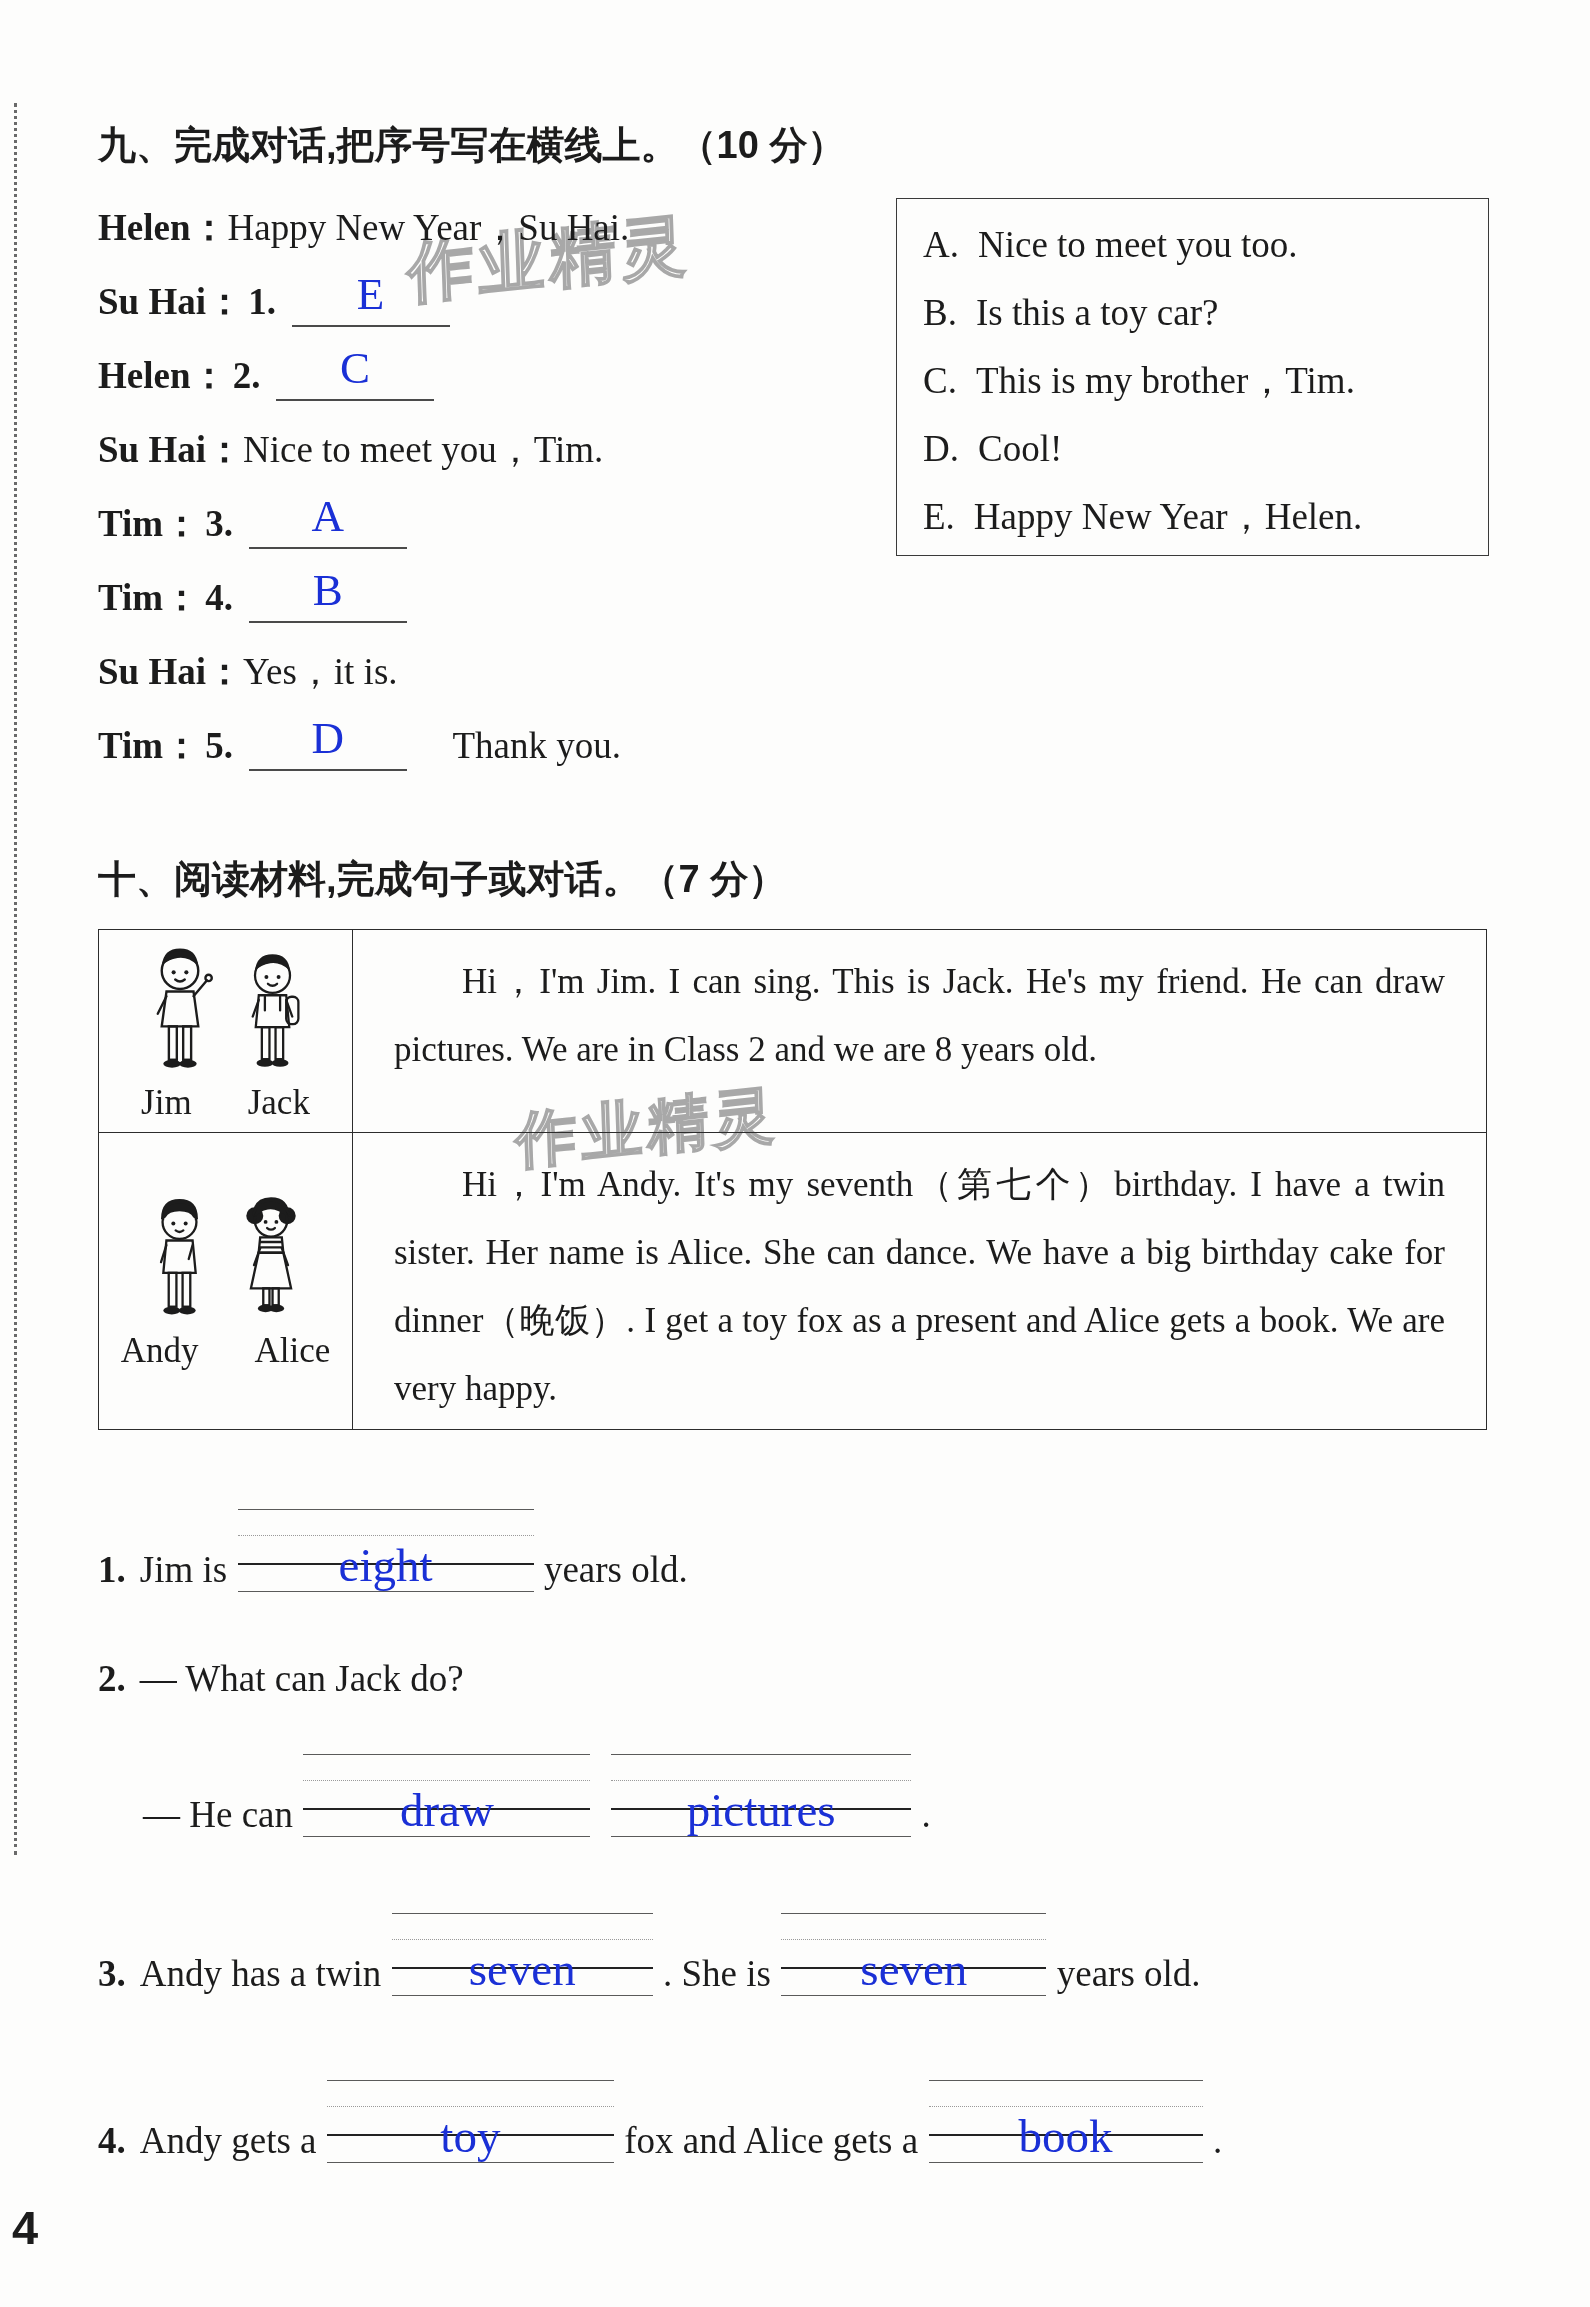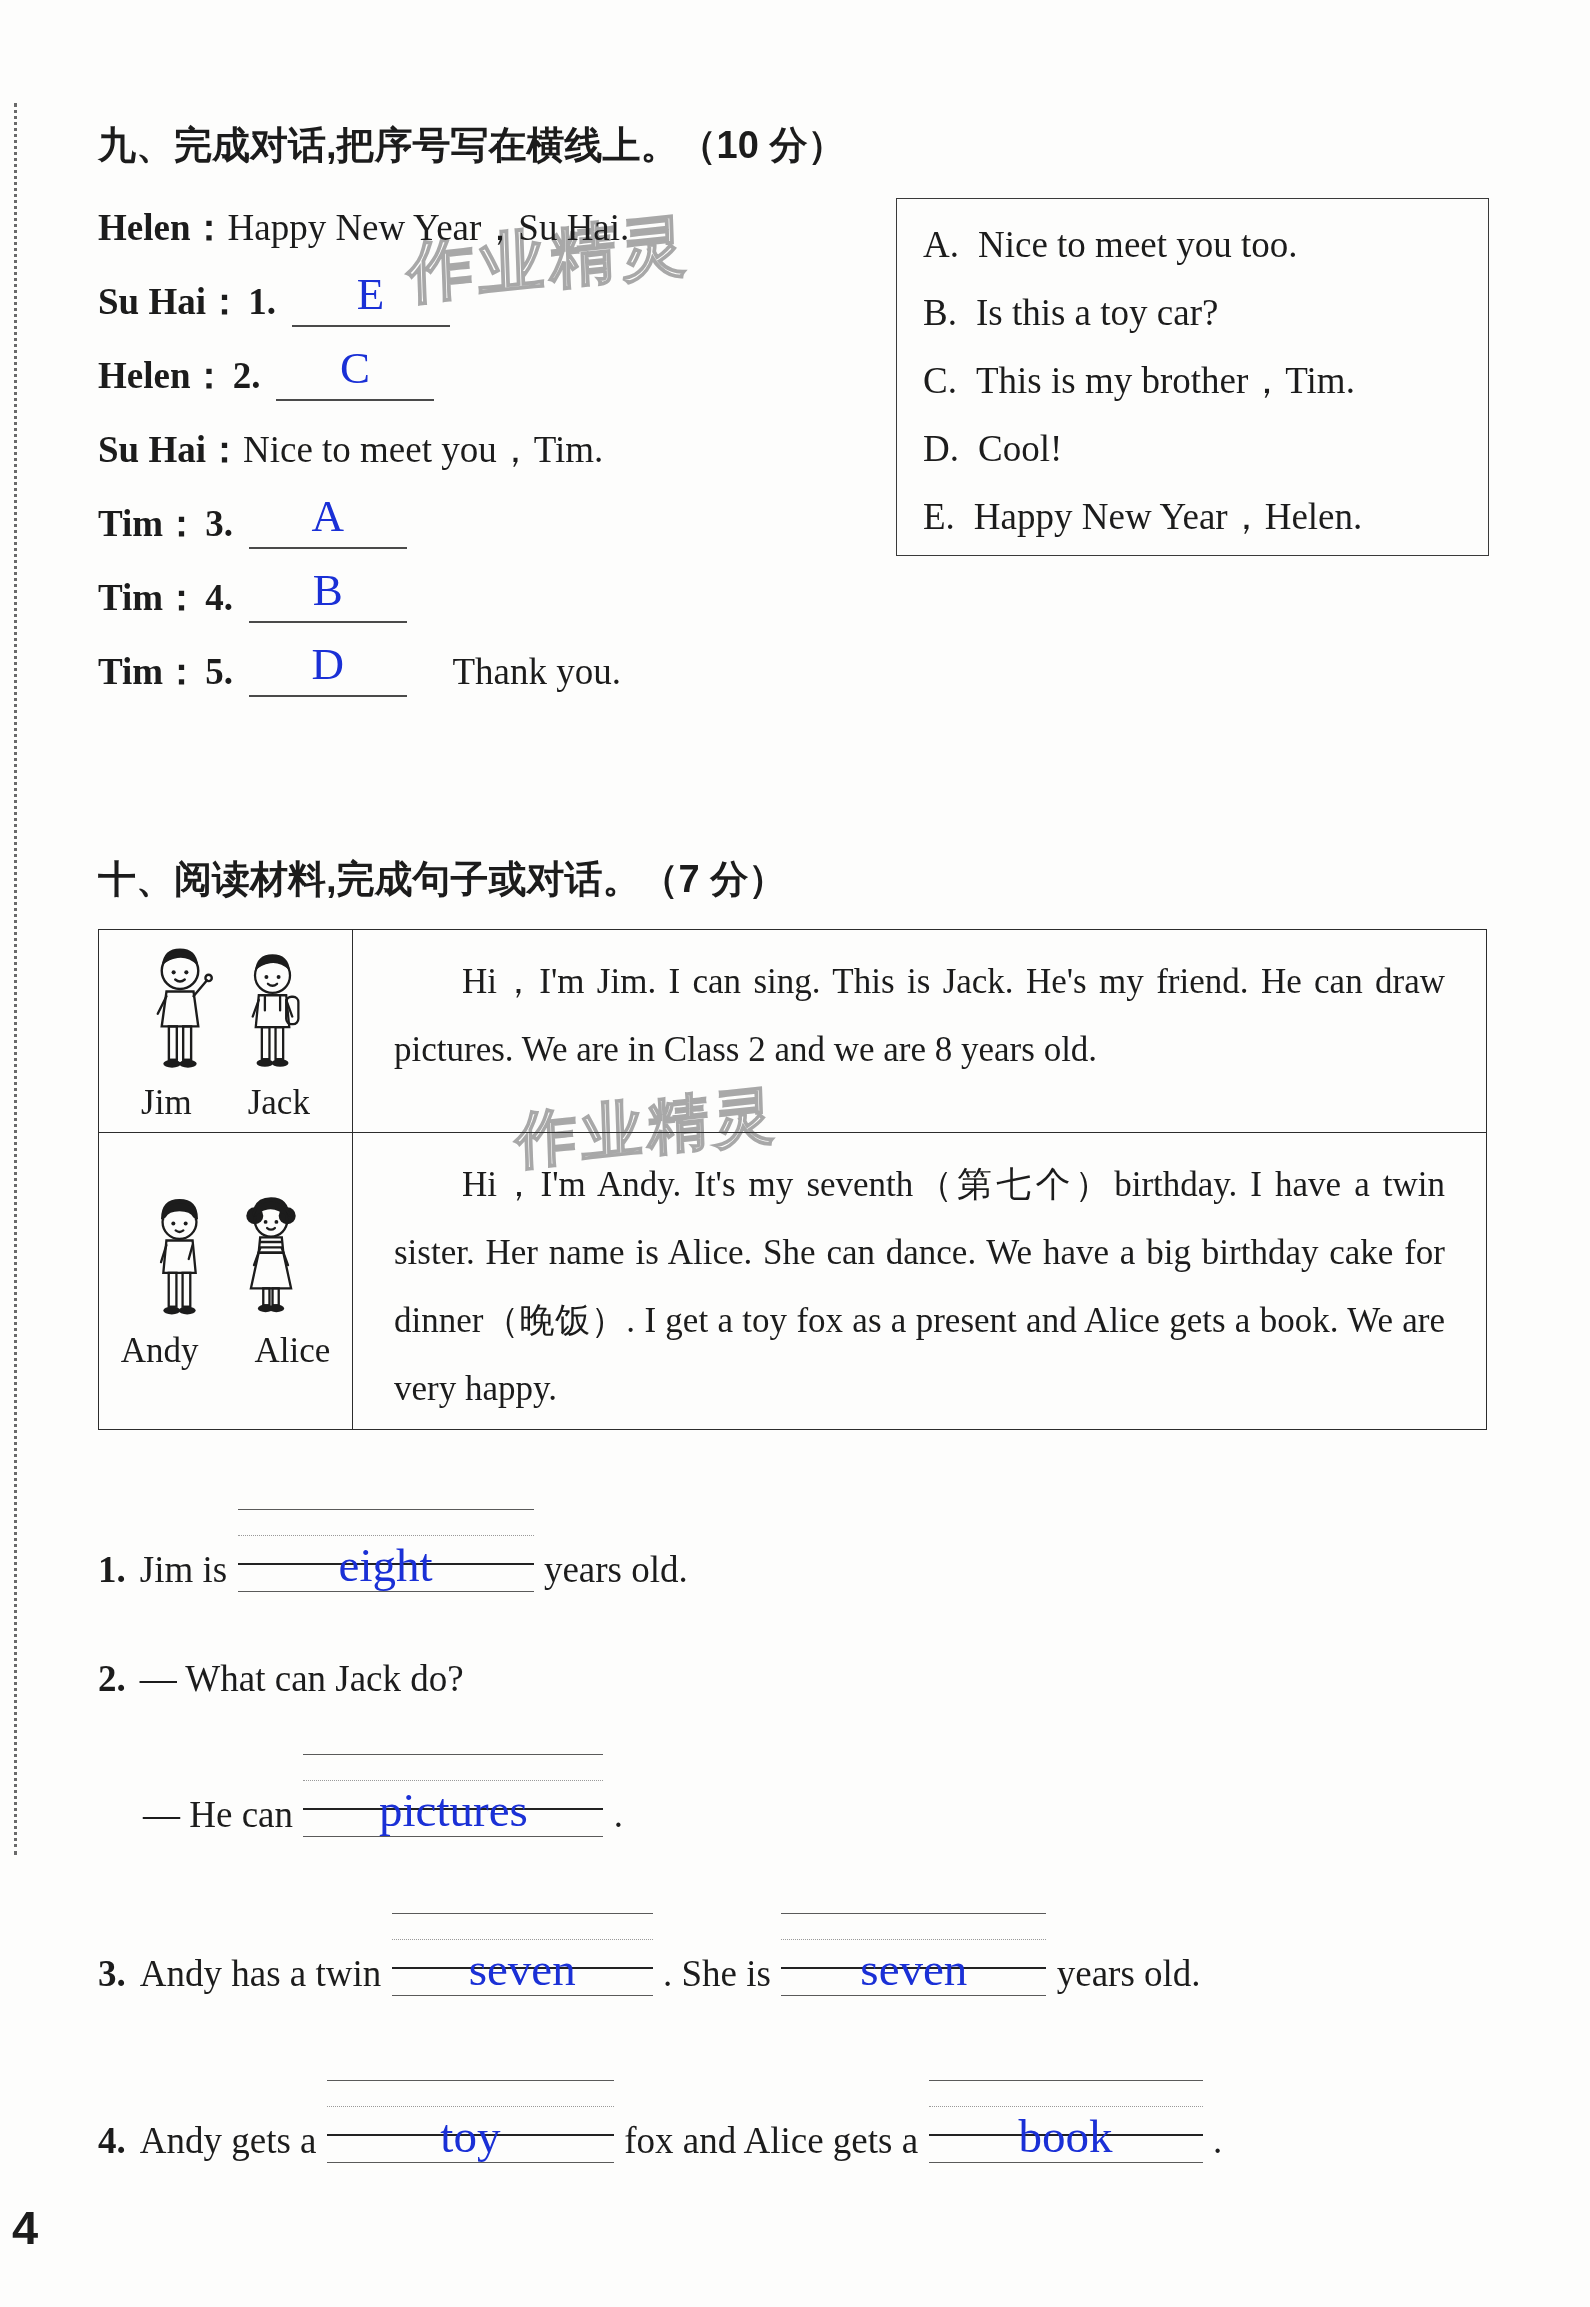--- a/index.html
+++ b/index.html
@@ -85,20 +85,21 @@
 
   <div class="sec-title t9">九、完成对话,把序号写在横线上。（10 分）</div>
 
   <div class="dialogue">
     <p class="dlg"><b>Helen：</b><span>Happy New Year，Su Hai.</span></p>
     <p class="dlg"><b>Su Hai：</b><span class="qnum">1.</span><span class="ansline"><span class="blue">E</span></span></p>
     <p class="dlg"><b>Helen：</b><span class="qnum">2.</span><span class="ansline"><span class="blue">C</span></span></p>
     <p class="dlg"><b>Su Hai：</b><span>Nice to meet you，Tim.</span></p>
     <p class="dlg"><b>Tim：</b><span class="qnum">3.</span><span class="ansline"><span class="blue">A</span></span></p>
     <p class="dlg"><b>Tim：</b><span class="qnum">4.</span><span class="ansline"><span class="blue">B</span></span></p>
+    <p class="dlg"><b>Su Hai：</b><span>Yes，it is.</span></p>
     <p class="dlg"><b>Tim：</b><span class="qnum">5.</span><span class="ansline"><span class="blue">D</span></span><span class="suffix">Thank you.</span></p>
   </div>
 
   <div class="optbox">
     <p class="opt"><span class="optlabel">A.</span><span>Nice to meet you too.</span></p>
     <p class="opt"><span class="optlabel">B.</span><span>Is this a toy car?</span></p>
     <p class="opt"><span class="optlabel">C.</span><span>This is my brother，Tim.</span></p>
     <p class="opt"><span class="optlabel">D.</span><span>Cool!</span></p>
     <p class="opt"><span class="optlabel">E.</span><span>Happy New Year，Helen.</span></p>
   </div>
@@ -197,21 +198,21 @@
   <div class="questions">
 
     <div class="q m-q1">
       <span class="qno">1.</span><span>Jim is</span><span class="guide w340"><i class="gl t"></i><i class="gl m"></i><i class="gl b"></i><i class="gl x"></i><span class="gans">eight</span></span><span>years old.</span>
     </div>
 
     <div class="q m-q2a">
       <span class="qno">2.</span><span>— What can Jack do?</span>
     </div>
     <div class="q m-q2b indent">
-      <span>— He can</span><span class="guide w345"><i class="gl t"></i><i class="gl m"></i><i class="gl b"></i><i class="gl x"></i><span class="gans">pictures</span></span><span>.</span>
+      <span>— He can</span><span class="guide w330"><i class="gl t"></i><i class="gl m"></i><i class="gl b"></i><i class="gl x"></i><span class="gans">draw</span></span><span class="guide w345"><i class="gl t"></i><i class="gl m"></i><i class="gl b"></i><i class="gl x"></i><span class="gans">pictures</span></span><span>.</span>
     </div>
 
     <div class="q m-q3">
       <span class="qno">3.</span><span>Andy has a twin</span><span class="guide w300"><i class="gl t"></i><i class="gl m"></i><i class="gl b"></i><i class="gl x"></i><span class="gans">seven</span></span><span>. She is</span><span class="guide w305"><i class="gl t"></i><i class="gl m"></i><i class="gl b"></i><i class="gl x"></i><span class="gans">seven</span></span><span>years old.</span>
     </div>
 
     <div class="q m-q4">
       <span class="qno">4.</span><span>Andy gets a</span><span class="guide w330"><i class="gl t"></i><i class="gl m"></i><i class="gl b"></i><i class="gl x"></i><span class="gans">toy</span></span><span>fox and Alice gets a</span><span class="guide w315"><i class="gl t"></i><i class="gl m"></i><i class="gl b"></i><i class="gl x"></i><span class="gans">book</span></span><span>.</span>
     </div>
 

